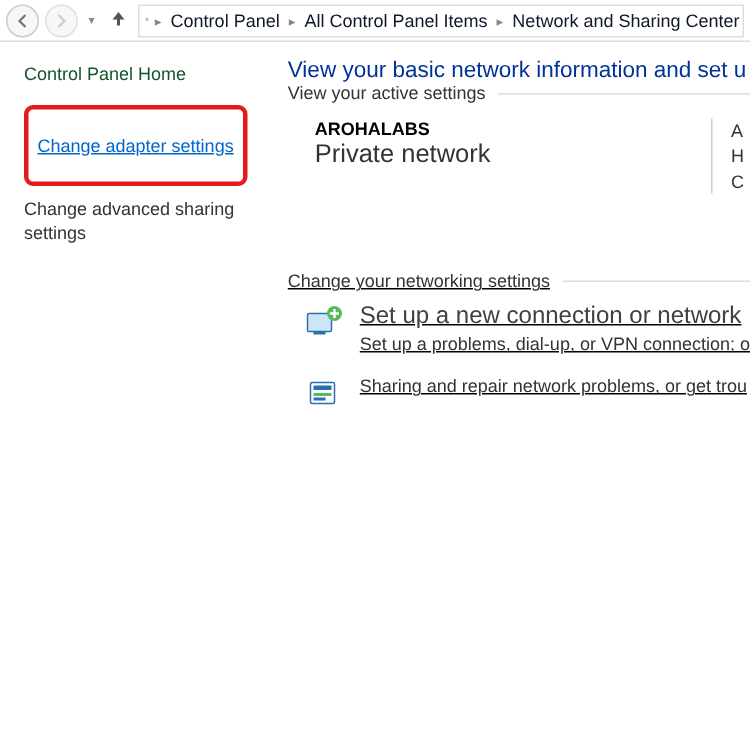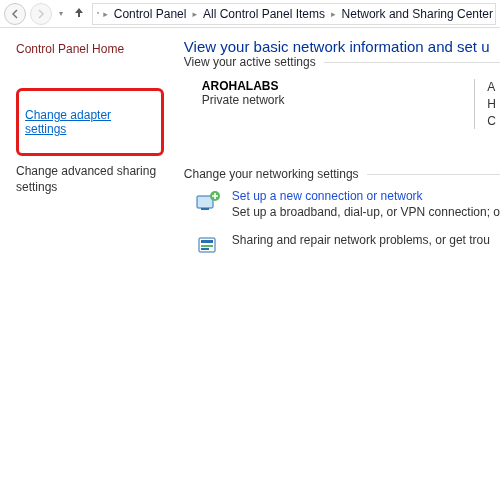--- a/index.html
+++ b/index.html
@@ -67,22 +67,22 @@
   .addr .crumb { color:#0f172a; padding:1px 2px; cursor:default;}
   .content {
     display:flex;
     height:calc(100% - 28px);
   }
   .sidebar {
     width:185px;
     padding:14px 0 0 16px;
   }
   .sb-home {
-    color:#7f1d1d;
-    margin-bottom:32px;
+    color:#14532d;
+    margin-bottom:14px;
   }
   .sb-link {
     color:#0066cc;
     text-decoration:underline;
     cursor:pointer;
   }
   .highlight-box {
     border:3px solid #e31b1b;
     border-radius:6px;
     padding:17px 6px;
@@ -115,41 +115,41 @@
     margin-left:8px;
     height:1px;
   }
   .network-block {
     padding:10px 0 10px 18px;
     display:flex;
     justify-content:space-between;
   }
   .net-left { }
   .net-name { font-weight:bold; font-size:12px;}
-  .net-type { font-size:12px; color:#333; }
+  .net-type { font-size:17px; color:#333; }
   .net-right {
     font-size:12px;
     color:#333;
     line-height:1.4;
     border-left:1px solid #ccc;
     padding-left:12px;
     margin-right:4px;
   }
-  .change-sect { margin-top:28px;}
+  .change-sect { margin-top:41px;text-decoration:underline;}
   .option {
     display:flex;
     gap:10px;
     padding:8px 0 6px 10px;
   }
   .opt-icon {
     width:28px;height:26px;display:flex;align-items:center;justify-content:center;flex-shrink:0;
   }
   .opt-icon svg { width:26px;height:24px;}
   .opt-texts { }
-  .opt-title { color:#1d4ed8; font-size:12px; margin-bottom:2px;}
+  .opt-title { color:#404040; font-size:16px; margin-bottom:2px;}
   .opt-desc { font-size:12px; color:#333; white-space:nowrap;}
 </style>
 </head>
 <body>
 
 <div class="topbar">
   <div class="nav-btn">
     <svg width="10" height="10" viewBox="0 0 10 10">
         <path d="M7 1 L3 5 L7 9" stroke="#777" stroke-width="1.5" fill="none"></path>
       </svg>
@@ -222,21 +222,21 @@
         <div class="opt-icon">
           <svg viewBox="0 0 26 24">
               <rect x="2" y="6" width="16" height="12" rx="1" fill="#cde6f7" stroke="#2a6fb0"></rect>
               <rect x="6" y="18" width="8" height="2" fill="#2a6fb0"></rect>
               <circle cx="20" cy="6" r="5" fill="#5cb85c"></circle>
               <path d="M20 3 v6 M17 6 h6" stroke="#fff" stroke-width="1.6"></path>
             </svg>
         </div>
         <div class="opt-texts">
           <div class="opt-title">Set up a new connection or network</div>
-          <div class="opt-desc">Set up a broadband, dial-up, or VPN connection; o</div>
+          <div class="opt-desc">Set up a problems, dial-up, or VPN connection; o</div>
         </div>
       </div>
 
       <div class="option">
         <div class="opt-icon">
           <svg viewBox="0 0 26 24">
               <rect x="4" y="4" width="16" height="14" rx="1" fill="#fff" stroke="#2a6fb0"></rect>
               <rect x="6" y="6" width="12" height="3" fill="#2a6fb0"></rect>
               <rect x="6" y="11" width="12" height="2" fill="#5cb85c"></rect>
               <rect x="6" y="14" width="8" height="2" fill="#2a6fb0"></rect>

